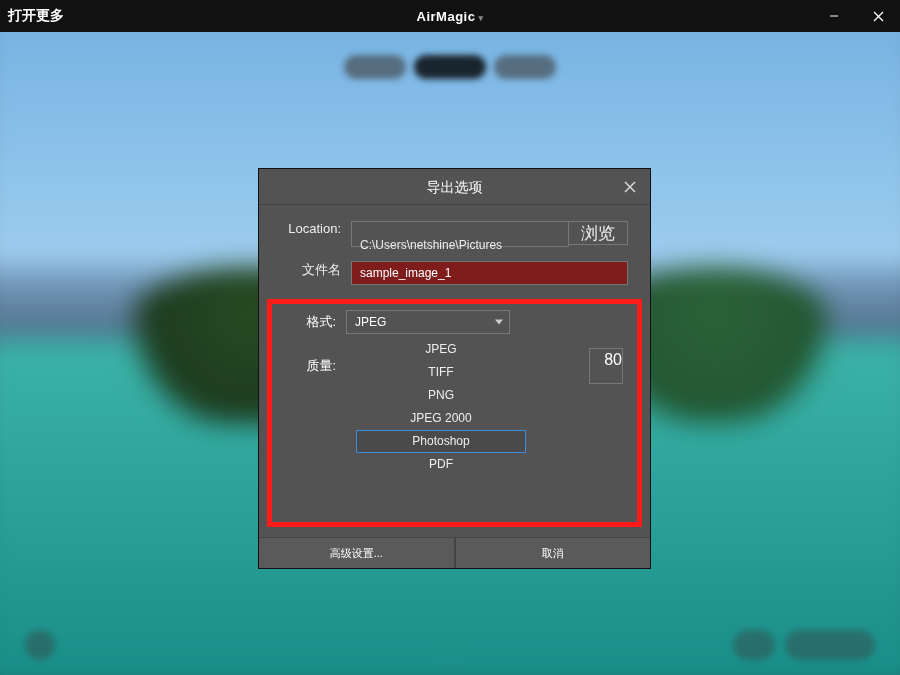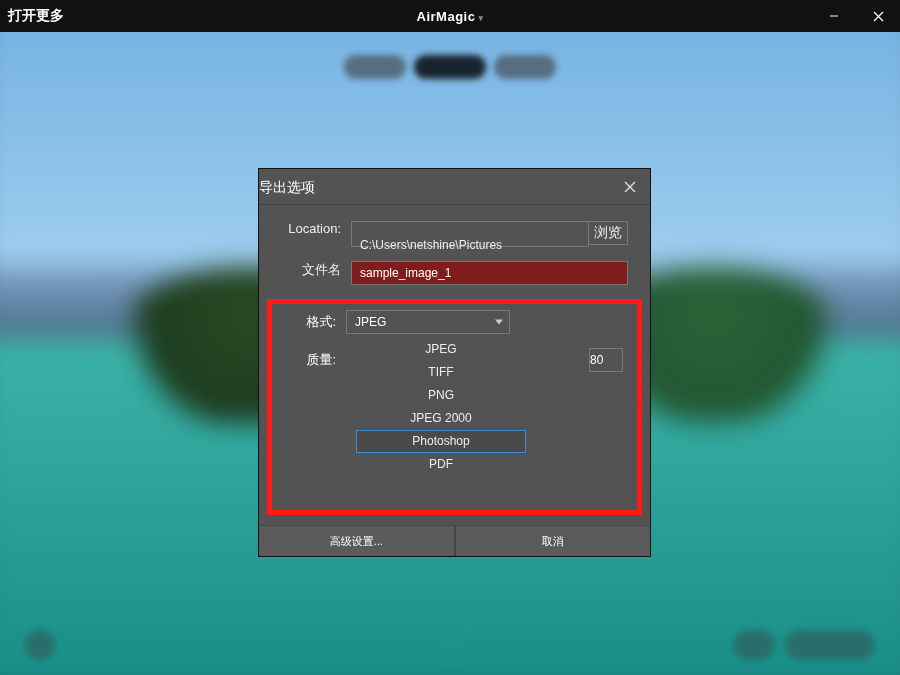--- a/index.html
+++ b/index.html
@@ -61,38 +61,38 @@
     left:258px; top:168px;
     width:393px;
     background:#535353;
     color:#fff;
     border:1px solid #111;
     z-index:20;
   }
   .modal-title {
     position:relative;
     height:36px; line-height:36px;
-    text-align:left; font-size:14px;
+    text-align:center; font-size:14px;
     border-bottom:1px solid rgba(0,0,0,0.2);
   }
   .modal-close {
     position:absolute; right:10px; top:8px;
     width:20px; height:20px; display:flex; align-items:center; justify-content:center;
     font-size:18px; color:#eee; cursor:pointer;
   }
   .modal-body { padding:16px 22px 4px 22px; position:relative; }
   .row { display:flex; align-items:flex-start; margin-bottom:14px; font-size:13px; }
   .row label { width:70px; text-align:right; padding-right:10px; color:#eee; }
   .row .path-box {
     flex:1; height:24px; line-height:22px; padding:12px 8px;
     background:#535353; border:1px solid #777; color:#eee; font-size:12px;
   }
   .row .browse {
-    width:40px; height:24px; margin-left:-1px;
-    border:1px solid #777; font-size:14px; color:#eee;
+    width:60px; height:24px; margin-left:-1px;
+    border:1px solid #777; font-size:17px; color:#eee;
     display:flex; align-items:center; justify-content:center; cursor:pointer;
   }
   .row .txt {
     flex:1; height:24px; padding:0 8px;
     background:#7f1d1d; border:1px solid #777; color:#fff; font-size:12px;
   }
 
   .highlight-zone {
     position:relative;
     border:5px solid #ff1a1a;
@@ -107,22 +107,22 @@
     display:flex; align-items:center; padding:0 8px; font-size:12px;
     cursor:pointer;
   }
   .select-box .chev {
     position:absolute; right:6px; top:50%; transform:translateY(-50%);
     width:0; height:0; border-left:4px solid transparent; border-right:4px solid transparent; border-top:5px solid #ccc;
   }
   .quality-row { display:flex; align-items:center; font-size:13px; margin-top:14px; }
   .quality-row label { width:60px; text-align:right; padding-right:10px; }
   .quality-box {
-    width:34px; height:24px; margin-left:auto;
-    border:1px solid #777; text-align:left; font-size:12px; line-height:22px;
+    width:34px; height:36px; margin-left:auto;
+    border:1px solid #777; text-align:right; font-size:16px; line-height:22px;
   }
 
   .dropdown {
     position:absolute;
     left:84px; top:34px;
     width:170px;
     background:#535353;
     z-index:5;
   }
   .dropdown .opt {

